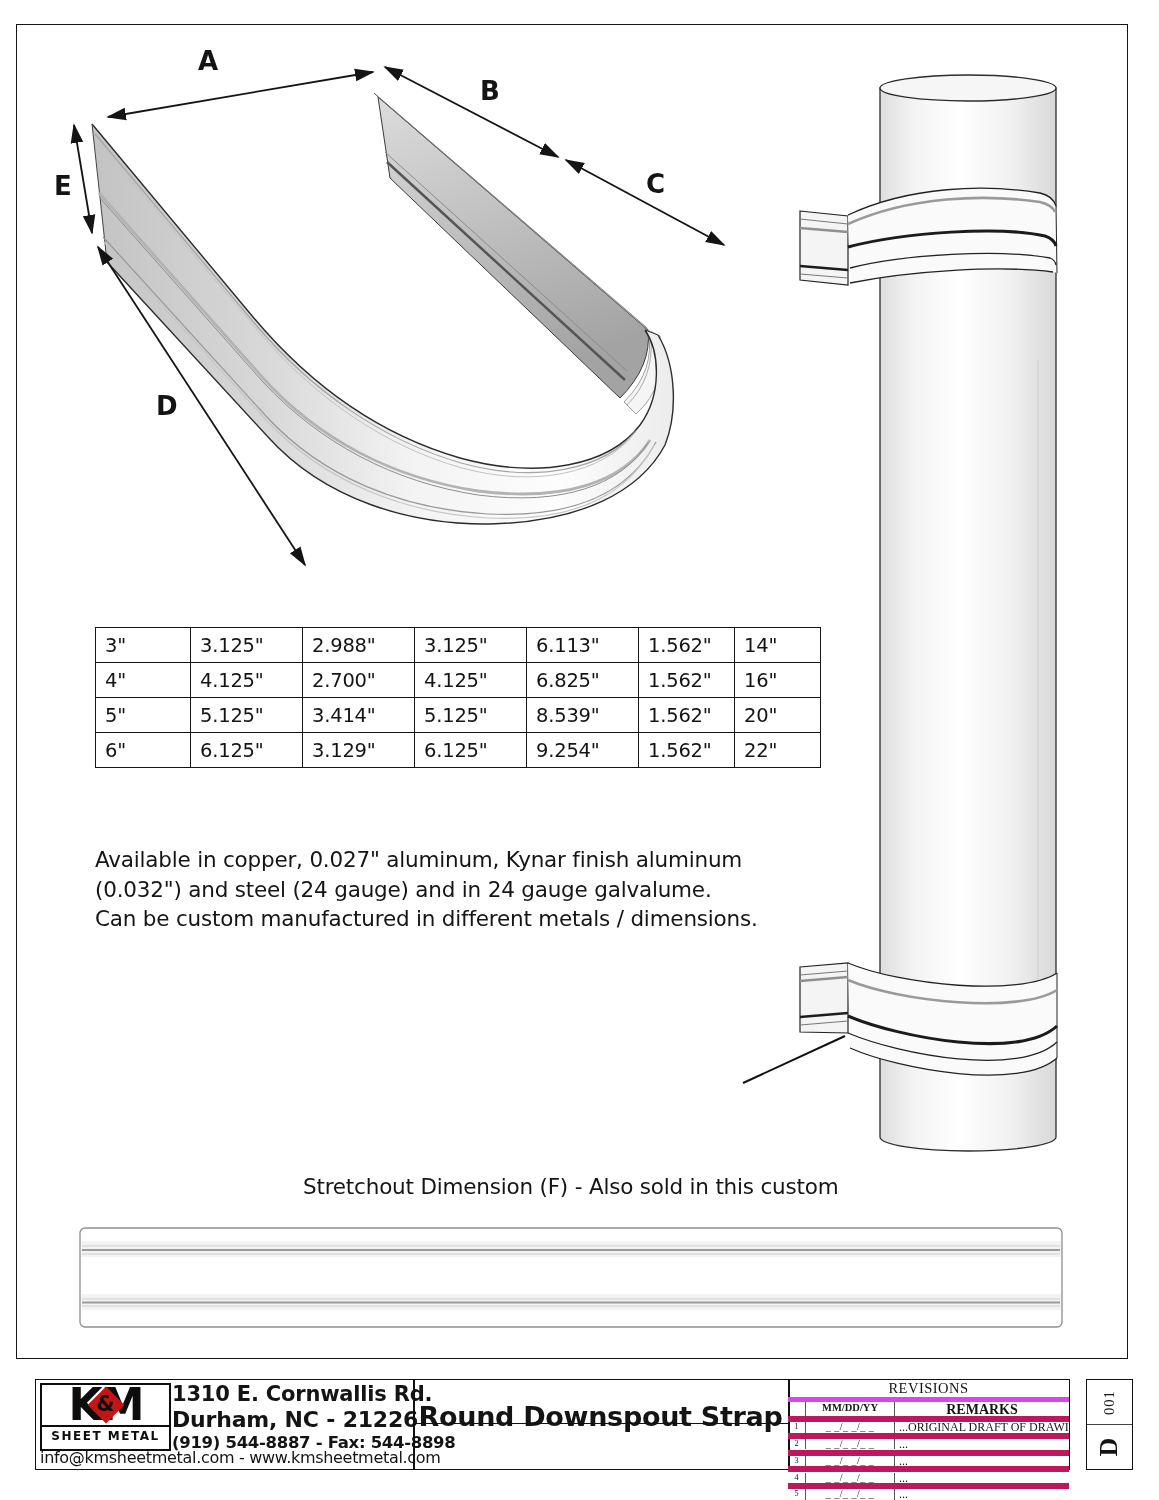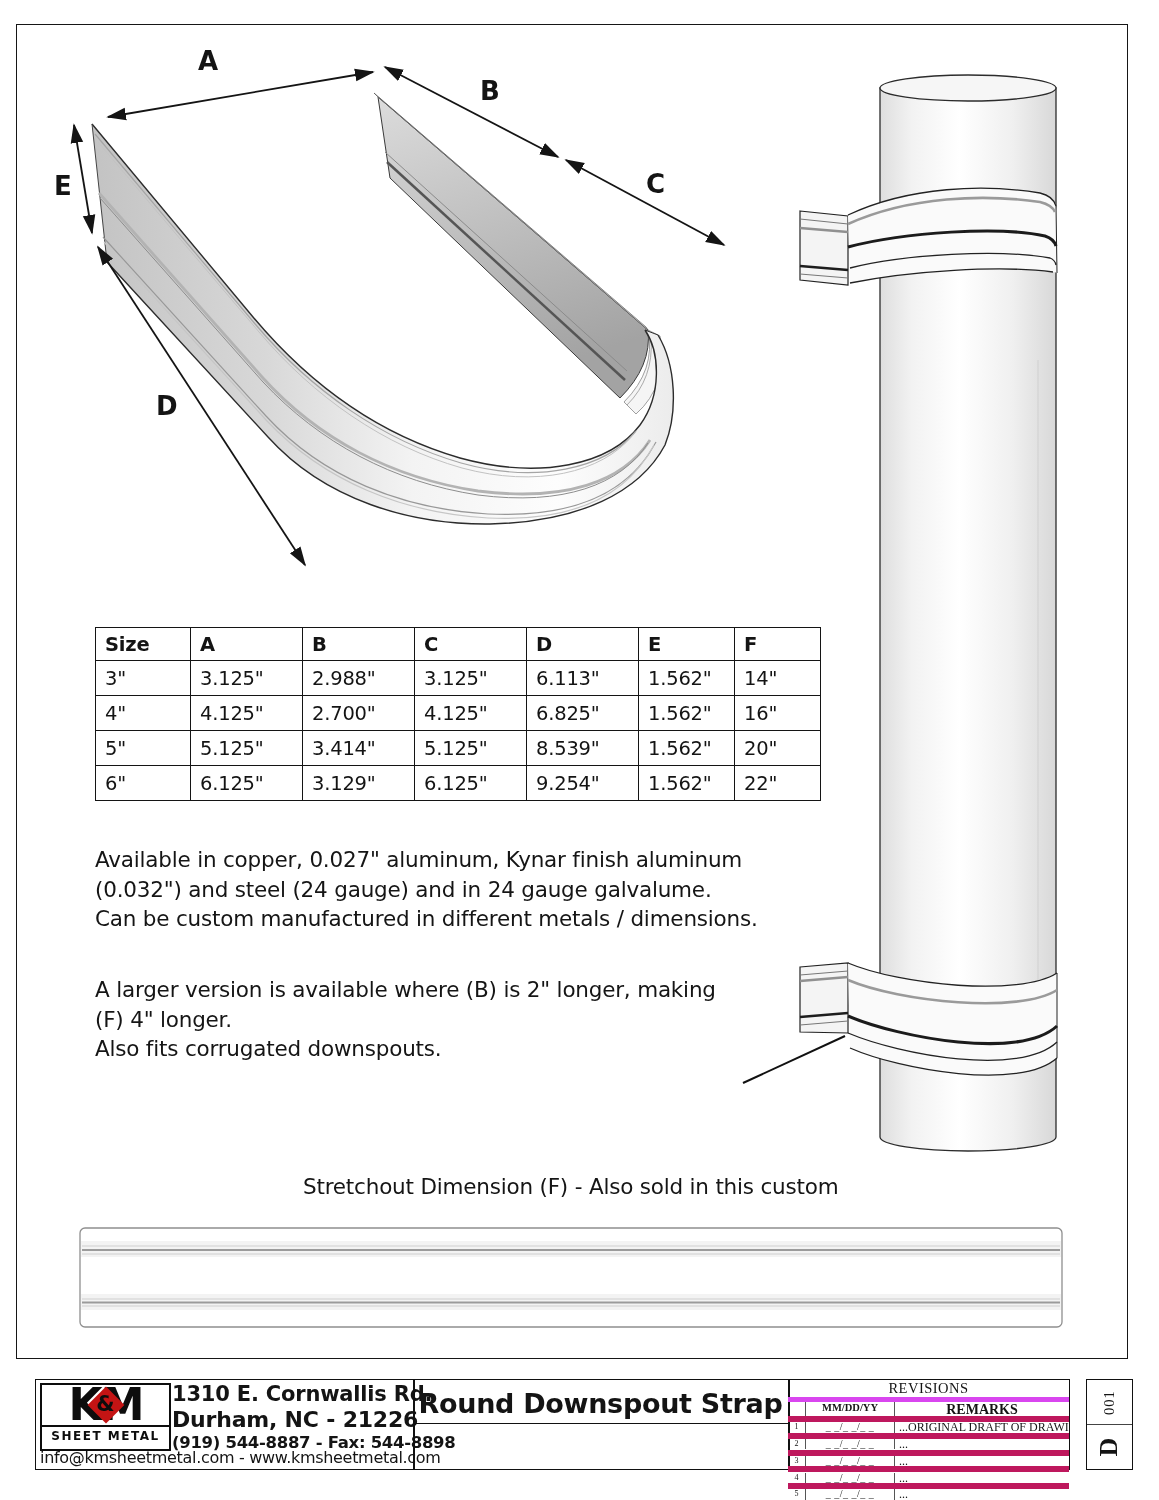--- a/index.html
+++ b/index.html
@@ -43,21 +43,21 @@
             font-size:21px;font-weight:900;color:#0d0d0d;z-index:2;}
   .logo-sub{border-top:2px solid #0d0d0d;width:100%;text-align:center;font-size:12px;
             font-weight:800;letter-spacing:1.5px;line-height:19px;color:#0d0d0d;}
   .tb-address{position:absolute;left:136px;top:2px;width:238px;}
   .tb-addr1{font-size:21px;font-weight:600;letter-spacing:-0.2px;line-height:25px;white-space:nowrap;}
   .tb-addr2{font-size:22px;font-weight:600;letter-spacing:-0.2px;line-height:26px;white-space:nowrap;}
   .tb-phone{font-size:16.5px;font-weight:600;letter-spacing:-0.3px;line-height:19px;white-space:nowrap;}
   .tb-email{position:absolute;left:4px;top:68px;width:372px;font-size:16px;font-weight:500;
             letter-spacing:-0.3px;white-space:nowrap;}
   .tb-title-sec{position:absolute;left:377px;top:0;width:375px;height:100%;}
-  .tb-title{margin-top:8px;text-align:center;font-size:27px;font-weight:600;letter-spacing:-0.3px;
+  .tb-title{margin-top:21px;text-align:center;font-size:27px;font-weight:600;letter-spacing:-0.3px;
             white-space:nowrap;}
   .tb-title-divider{position:absolute;left:0;top:43px;width:100%;height:1.4px;background:#111;}
   .tb-revisions{position:absolute;left:752px;top:0;width:281px;height:100%;
                 font-family:"Liberation Serif","DejaVu Serif",serif;}
   .rev-header{text-align:center;font-size:14.5px;letter-spacing:0.5px;line-height:17px;
               border-bottom:5px solid #d946ef;}
   .rev-row{display:flex;border-bottom:6px solid #be185d;}
   .rev-row:last-child{border-bottom:none;}
   .rev-num{width:17px;border-right:1px solid #555;font-size:8px;text-align:center;}
   .rev-date{width:88px;border-right:1px solid #555;font-size:10px;text-align:center;
@@ -202,29 +202,20 @@
     <colgroup>
       <col style="width:95px">
         <col style="width:112px">
         <col style="width:112px">
         <col style="width:112px">
       <col style="width:112px">
         <col style="width:96px">
         <col style="width:86px">
     </colgroup>
     <tbody>
-        <tr>
-      <th>Size</th>
-      <th>A</th>
-      <th>B</th>
-      <th>C</th>
-      <th>D</th>
-      <th>E</th>
-      <th>F</th>
-    </tr>
     <tr>
       <td>3"</td>
       <td>3.125"</td>
       <td>2.988"</td>
       <td>3.125"</td>
       <td>6.113"</td>
       <td>1.562"</td>
       <td>14"</td>
     </tr>
     <tr>
@@ -255,25 +246,20 @@
       <td>22"</td>
     </tr>
   </tbody>
     </table>
 
   <div class="note note-materials">
     <div>Available in copper, 0.027" aluminum, Kynar finish aluminum</div>
     <div>(0.032") and steel (24 gauge) and in 24 gauge galvalume.</div>
     <div>Can be custom manufactured in different metals / dimensions.</div>
   </div>
-  <div class="note note-larger">
-    <div>A larger version is available where (B) is 2" longer, making</div>
-    <div>(F) 4" longer.</div>
-    <div>Also fits corrugated downspouts.</div>
-  </div>
   <div class="note note-stretch">Stretchout Dimension (F) - Also sold in this custom</div>
 
   <div class="title-block">
     <div class="logo-box">
       <div class="logo-row">
         <span class="logo-k">K</span>
         <span class="logo-diamond"></span>
         <span class="logo-amp">&amp;</span>
         <span class="logo-m">M</span>
       </div>

